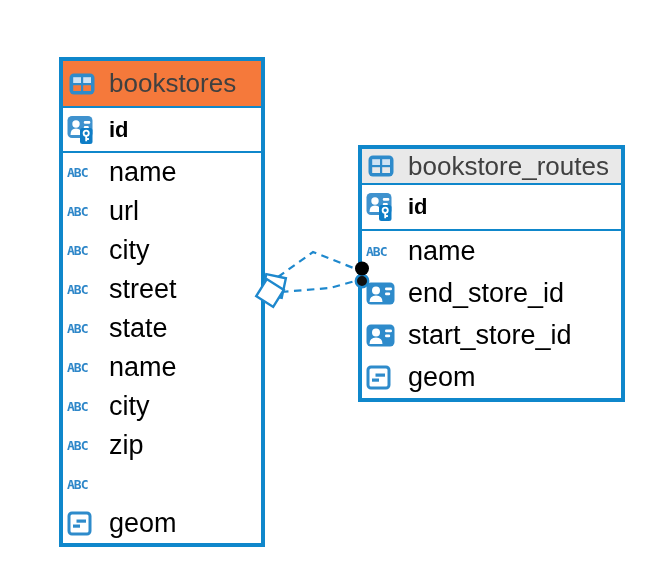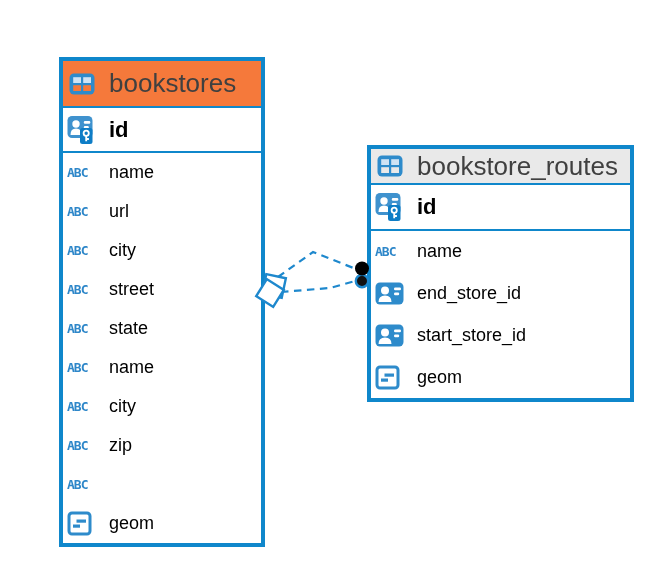--- a/index.html
+++ b/index.html
@@ -8,21 +8,21 @@
 
   .er-table{
     position:absolute;
     box-sizing:border-box;
     border:4px solid #0f87cb;
     background:#fff;
     display:flex;
     flex-direction:column;
   }
   .er-table.t1{left:59px;top:57px;width:206px;height:490px;}
-  .er-table.t2{left:367px;top:145px;width:267px;height:257px;}
+  .er-table.t2{left:358px;top:145px;width:267px;height:257px;}
 
   .tbl-header{
     background:var(--hdr-bg,#eee);
     display:flex;align-items:center;
     padding-left:6px;
     flex:0 0 auto;
   }
   .t1 .tbl-header{height:45px;}
   .t2 .tbl-header{height:34px;}
   .tbl-header .tbl-icon{margin-right:14px;flex:0 0 auto;}
@@ -39,21 +39,21 @@
   .pk-row .icon-box{width:36px;flex:0 0 auto;display:flex;align-items:center;}
   .pk-name{font-size:22px;font-weight:700;margin-left:6px;}
 
   .cols{flex:1 1 auto;display:flex;flex-direction:column;}
   .col-row{
     flex:1 1 0;
     display:flex;align-items:center;
     padding-left:4px;
   }
   .icon-box{width:36px;flex:0 0 auto;display:flex;align-items:center;}
-  .lbl{font-size:18px;margin-left:6px;white-space:nowrap;}
+  .lbl{font-size:27px;margin-left:6px;white-space:nowrap;}
 
   .type-icon{display:none;}
   .col-row.type-text        [data-icon="text"]{display:inline-block;}
   .col-row.type-foreign-key [data-icon="foreign-key"]{display:inline-block;}
   .col-row.type-geometry    [data-icon="geometry"]{display:inline-block;}
 
   .abc{
     font-family:"DejaVu Sans Mono", monospace;
     font-weight:800;
     font-size:13px;

